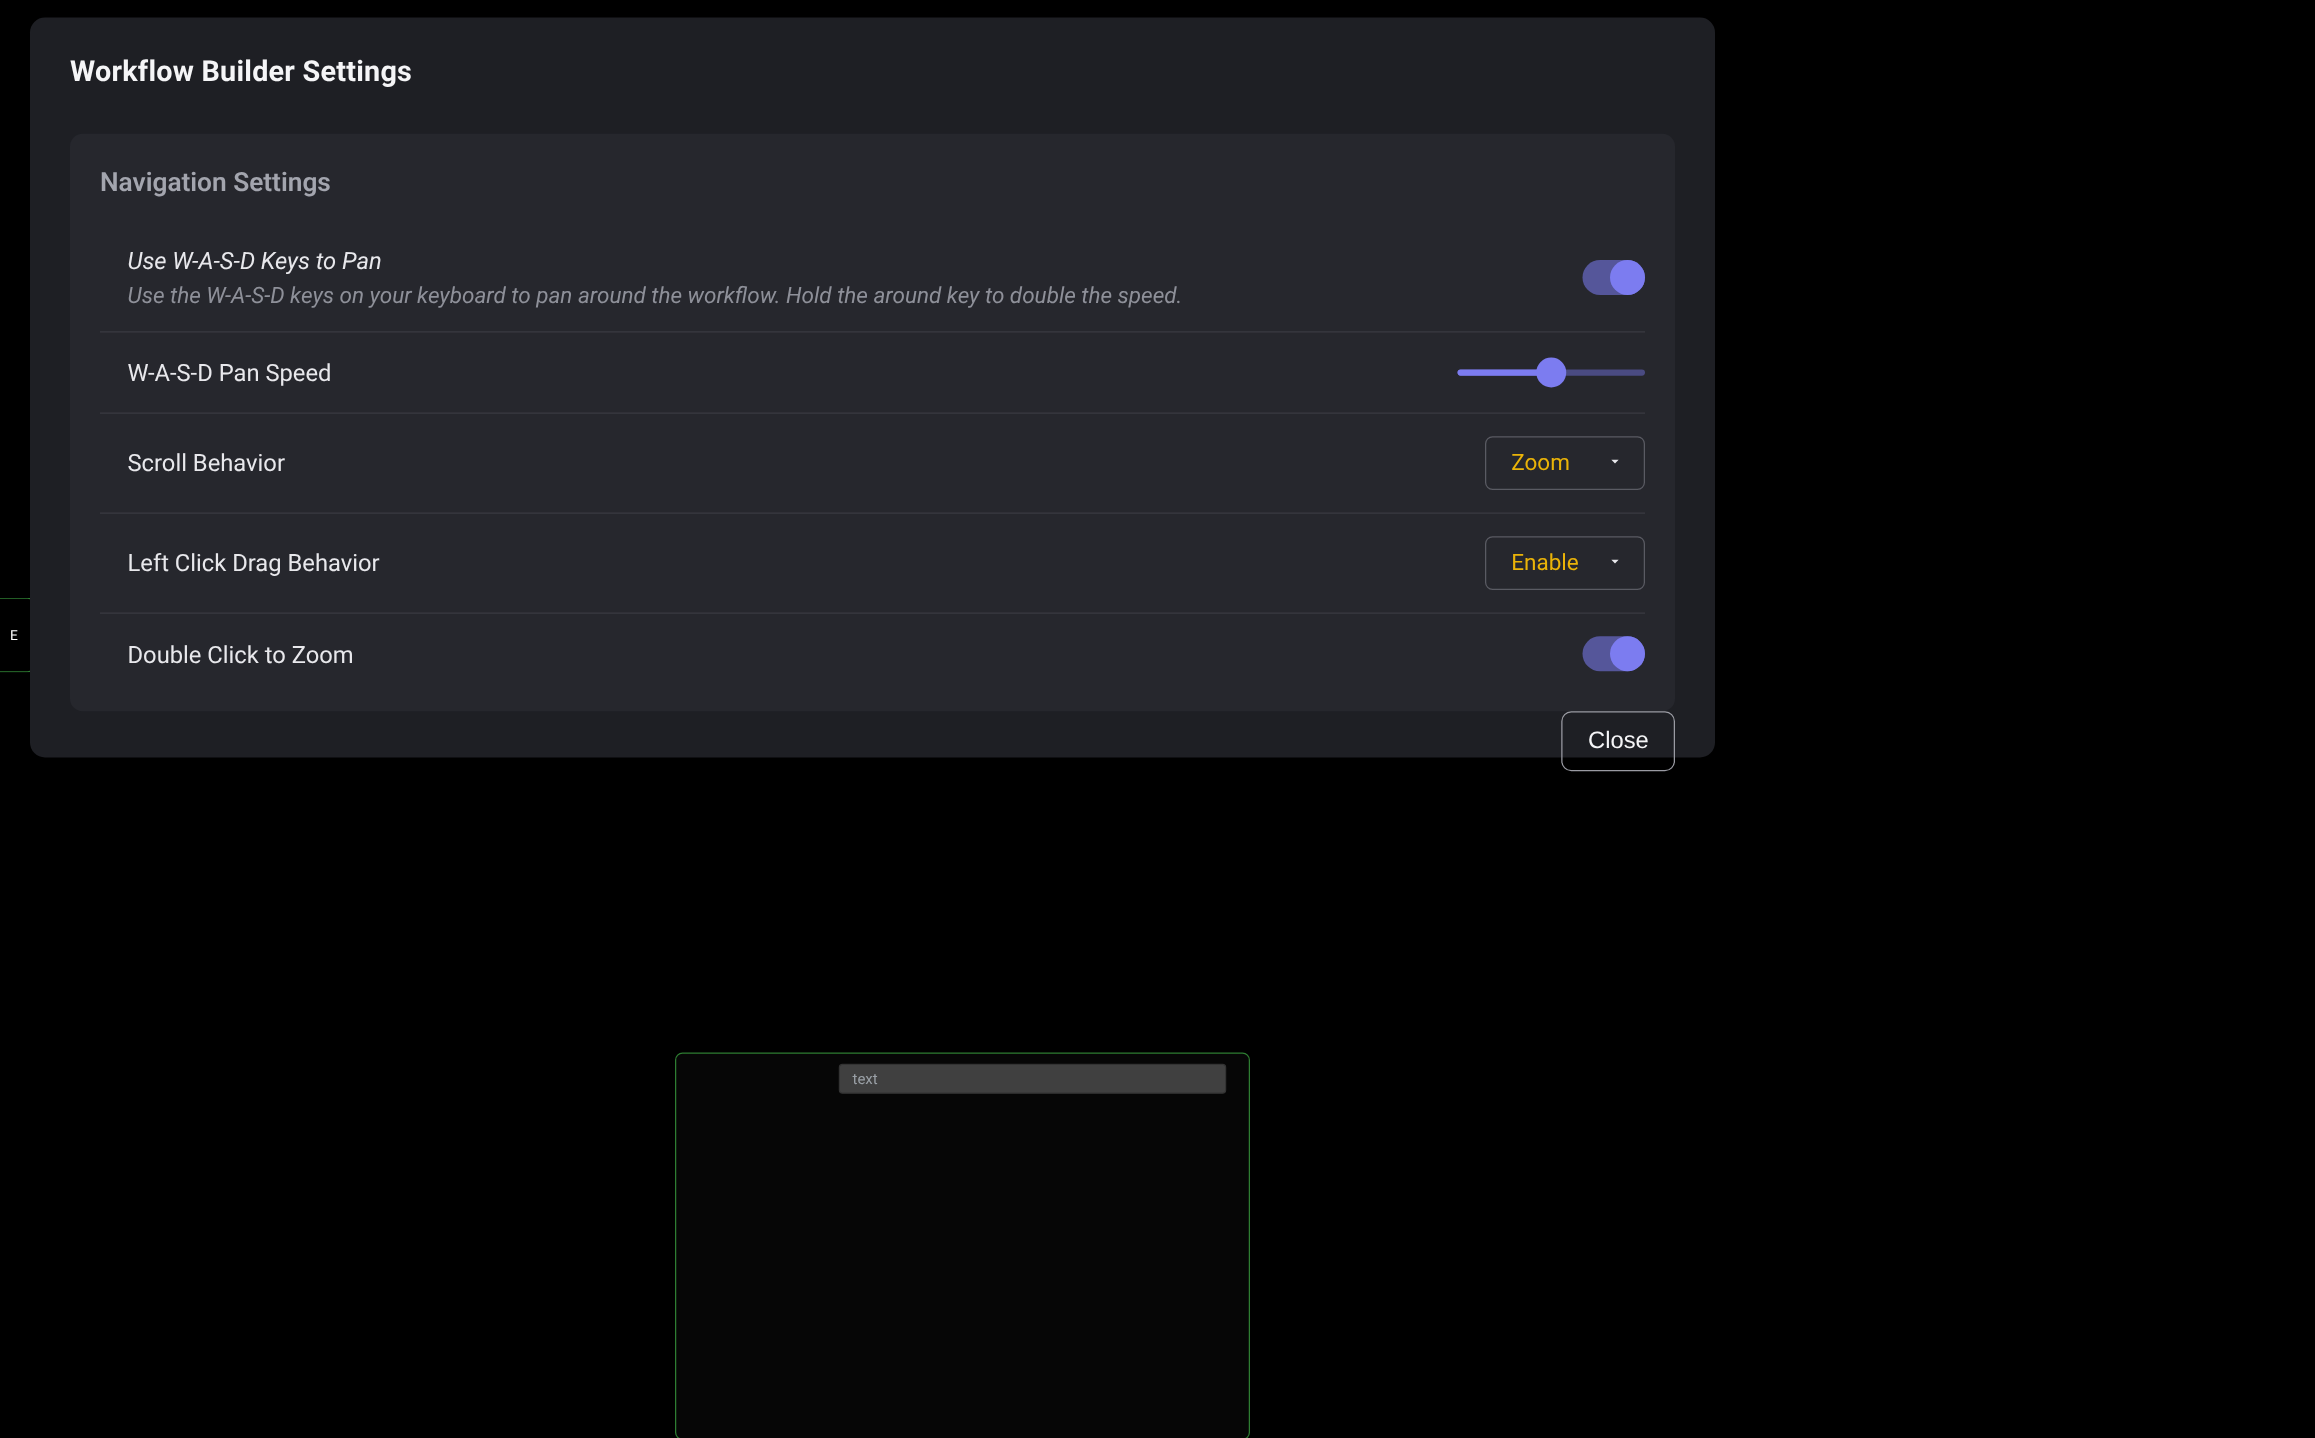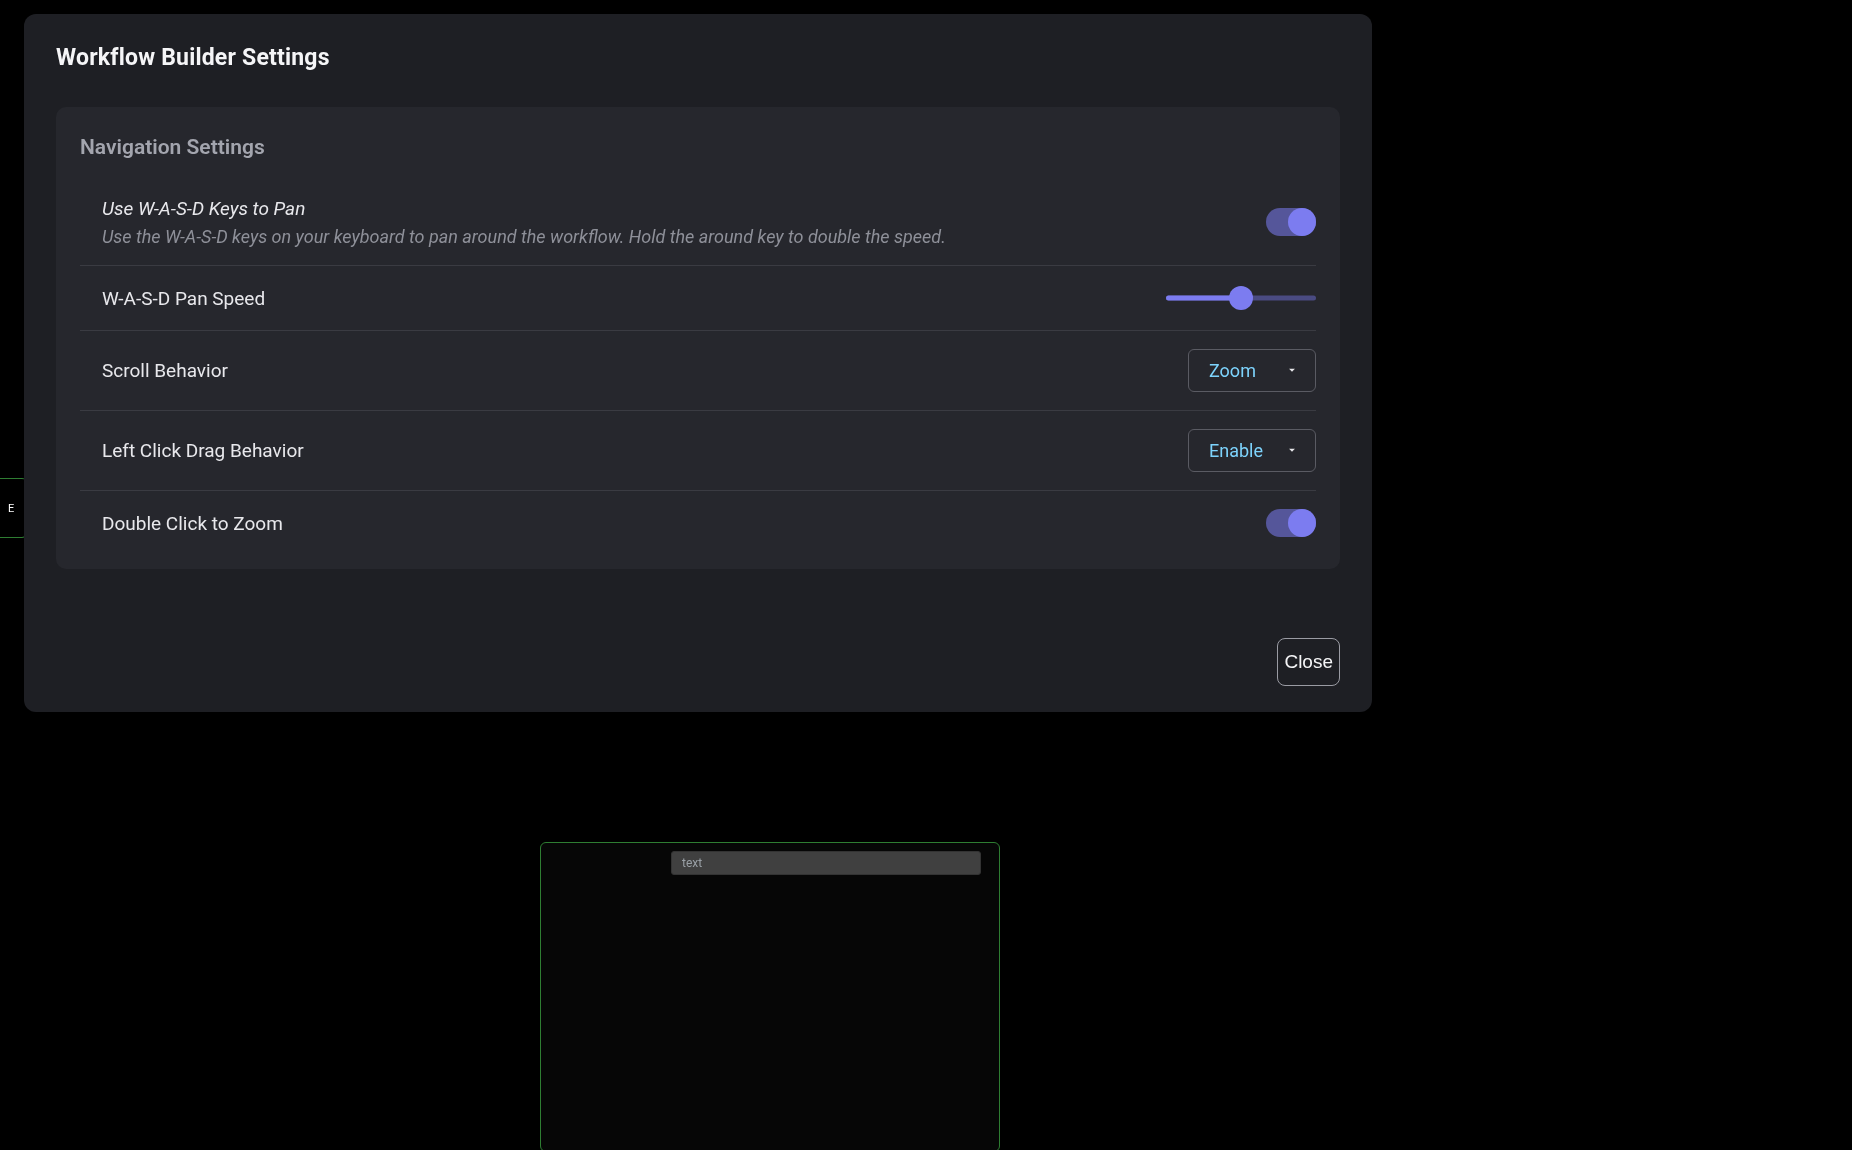--- a/index.html
+++ b/index.html
@@ -45,21 +45,21 @@
     border-radius: 3px;
     padding: 4px 10px 4px 10px;
     width: 310px;
     background: #404040;
   }
 
   .modal {
     position: absolute;
     left: 24px; top: 14px;
     width: 1348px;
-    height: 698px;
+    height: 592px;
     background: #1e1f24;
     border-radius: 12px;
     padding: 30px 32px 26px 32px;
     display: flex;
     flex-direction: column;
   }
   .modal-title {
     font-size: 23px;
     font-weight: 700;
     color: #f5f5f7;
@@ -158,37 +158,37 @@
 
   
   .select {
     display: flex;
     align-items: center;
     gap: 16px;
     border: 1px solid #5a5b63;
     border-radius: 6px;
     padding: 10px 16px 10px 20px;
     font-size: 18px;
-    color: #7dd3fc;
+    color: #eab308;
     cursor: pointer;
     min-width: 128px;
     justify-content: space-between;
     background: transparent;
   }
   .select svg { width: 14px; height: 14px; }
 
   .modal-footer {
     margin-top: auto;
     display: flex;
     justify-content: flex-end;
   }
   .close-btn {
     border: 1.5px solid #9a9ba3;
     border-radius: 8px;
-    padding: 12px 6px;
+    padding: 12px 20px;
     font-size: 19px;
     color: #f5f5f7;
     background: transparent;
     cursor: pointer;
     font-weight: 500;
   }
 </style>
 </head>
 <body>
 

